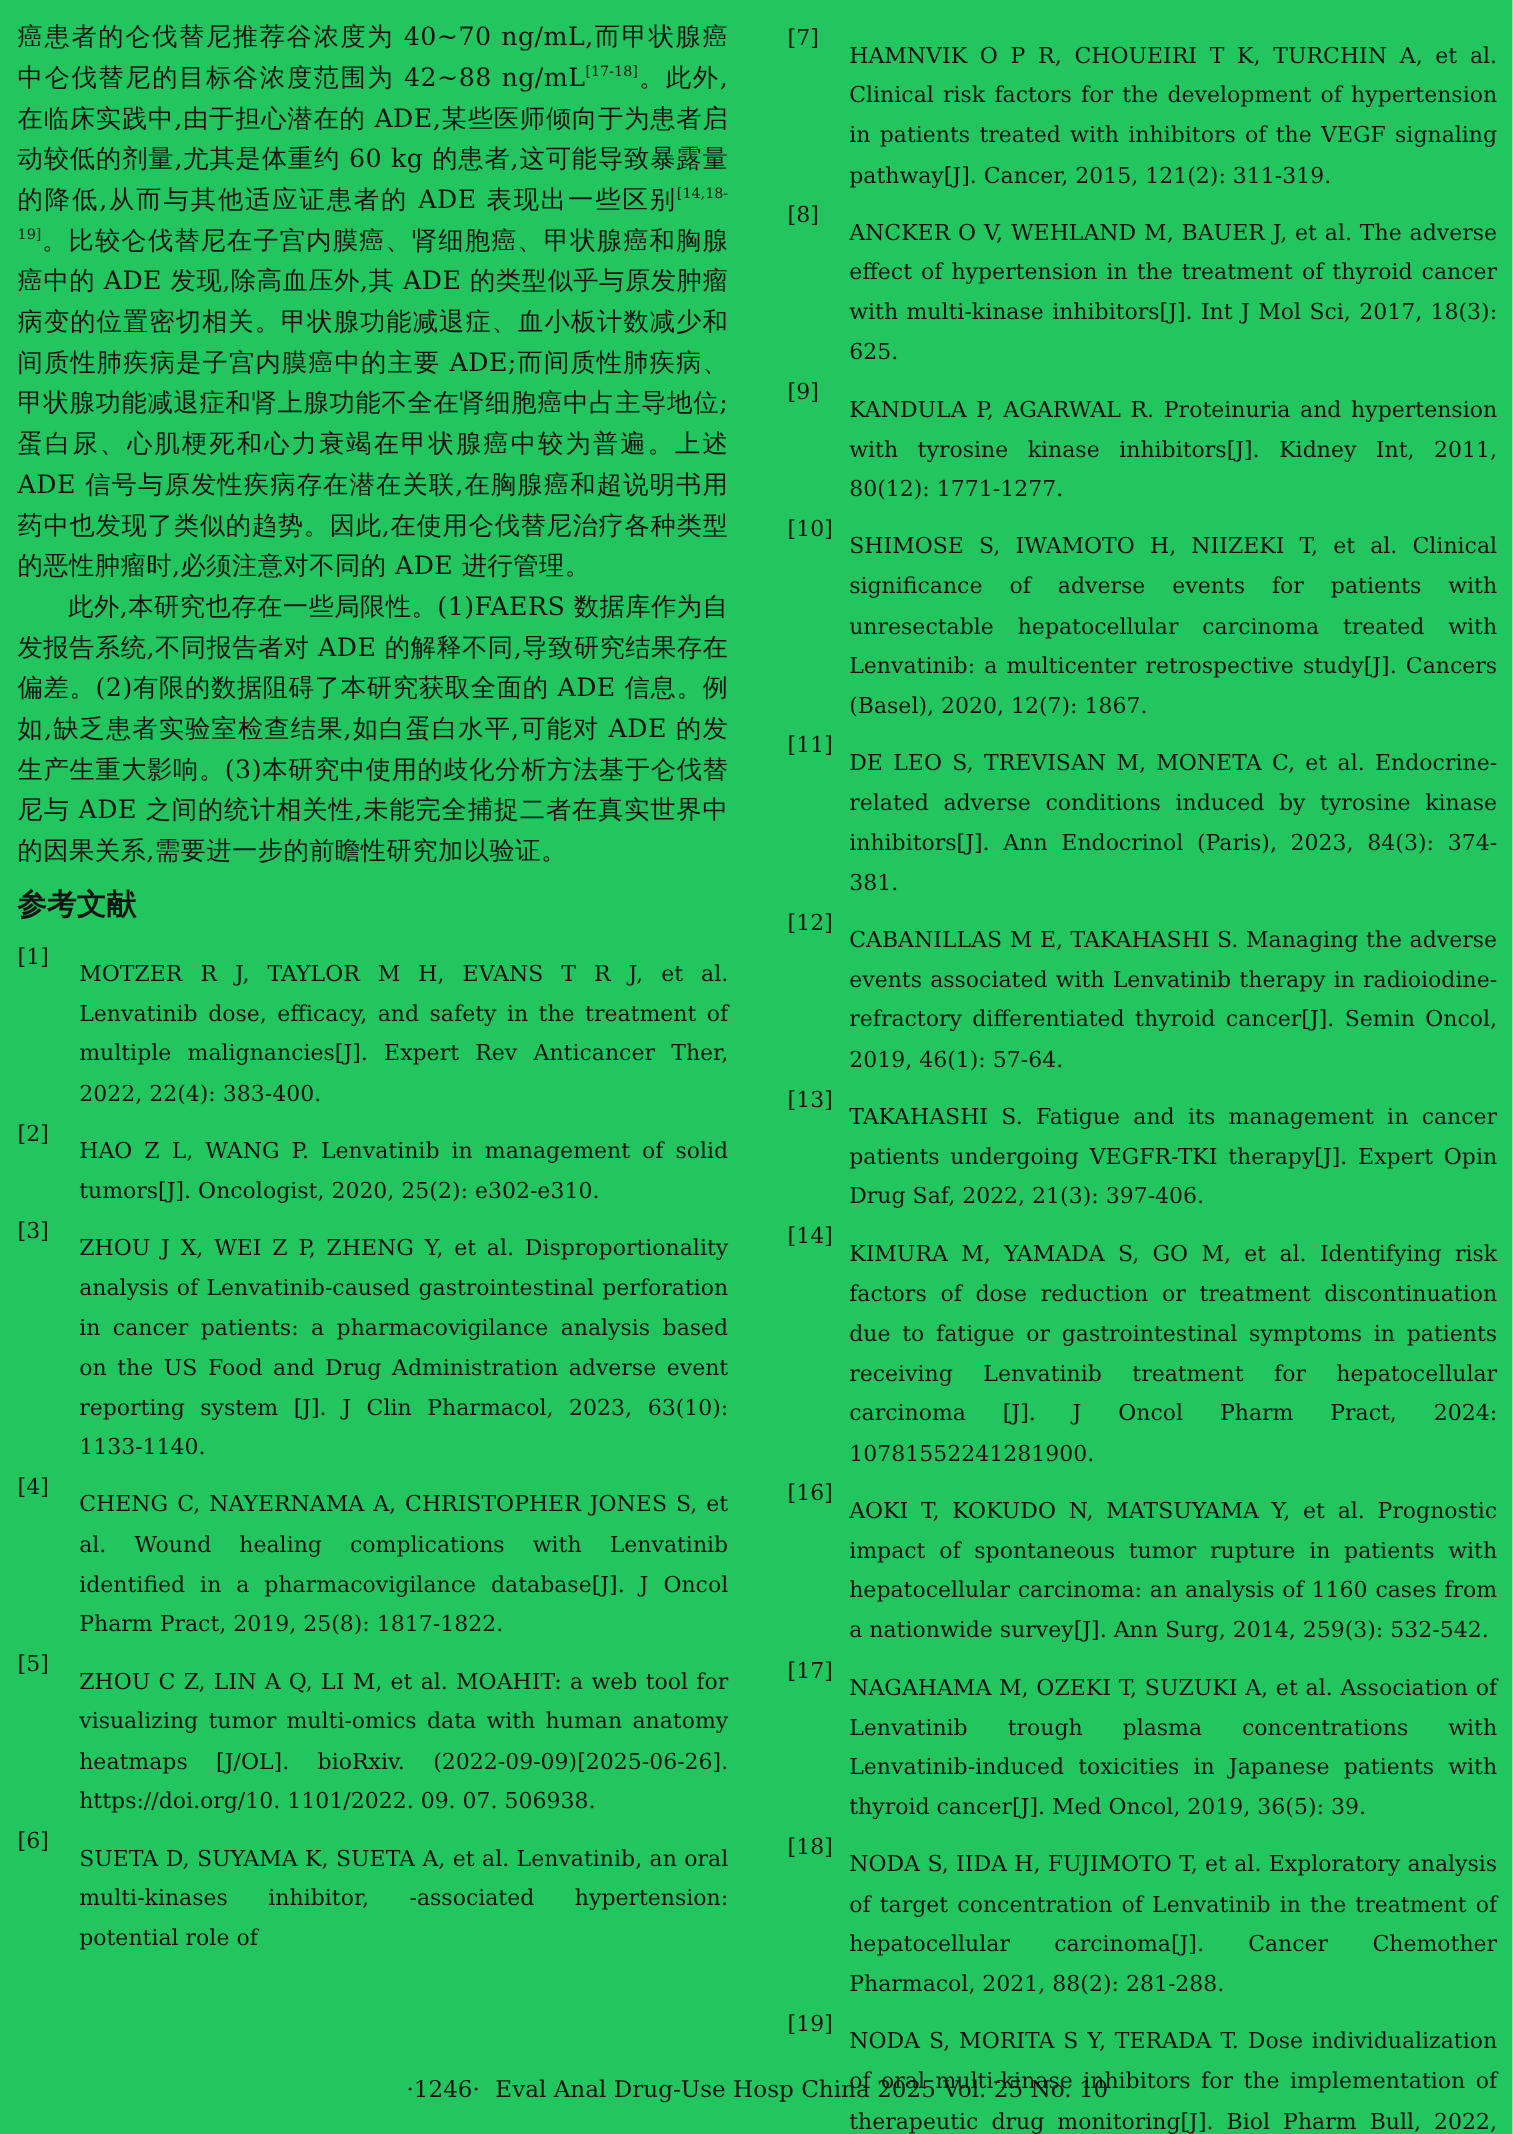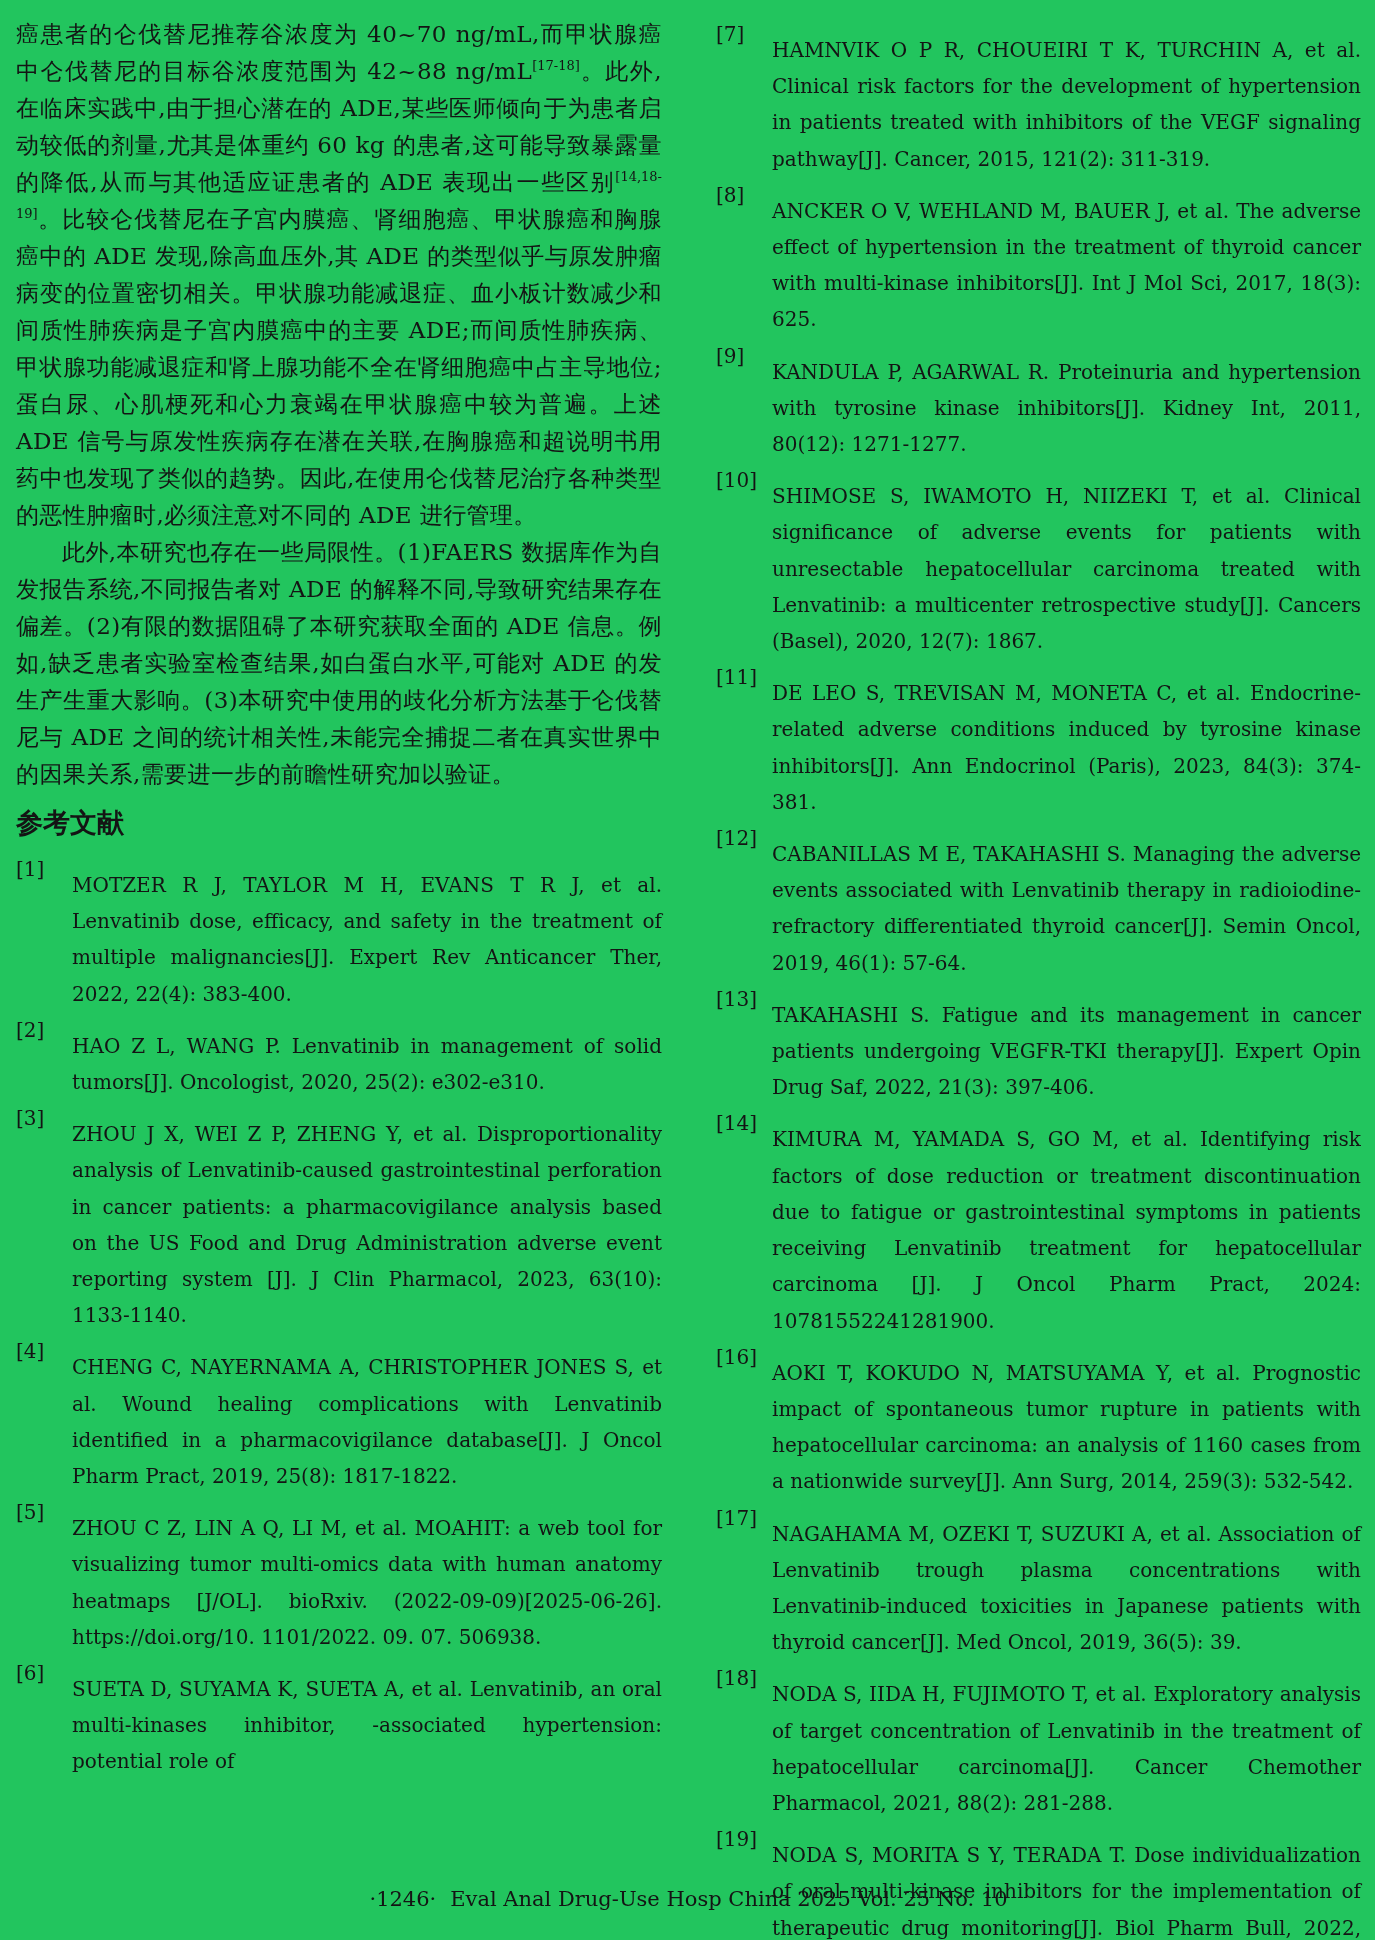--- a/index.html
+++ b/index.html
@@ -127,21 +127,21 @@
         <div class="ref-item">
           <span class="ref-num">[7]</span>
           <span class="ref-text">HAMNVIK O P R, CHOUEIRI T K, TURCHIN A, et al. Clinical risk factors for the development of hypertension in patients treated with inhibitors of the VEGF signaling pathway[J]. Cancer, 2015, 121(2): 311-319.</span>
         </div>
         <div class="ref-item">
           <span class="ref-num">[8]</span>
           <span class="ref-text">ANCKER O V, WEHLAND M, BAUER J, et al. The adverse effect of hypertension in the treatment of thyroid cancer with multi-kinase inhibitors[J]. Int J Mol Sci, 2017, 18(3): 625.</span>
         </div>
         <div class="ref-item">
           <span class="ref-num">[9]</span>
-          <span class="ref-text">KANDULA P, AGARWAL R. Proteinuria and hypertension with tyrosine kinase inhibitors[J]. Kidney Int, 2011, 80(12): 1271-1277.</span>
+          <span class="ref-text">KANDULA P, AGARWAL R. Proteinuria and hypertension with tyrosine kinase inhibitors[J]. Kidney Int, 2011, 80(12): 1771-1277.</span>
         </div>
         <div class="ref-item">
           <span class="ref-num">[10]</span>
           <span class="ref-text">SHIMOSE S, IWAMOTO H, NIIZEKI T, et al. Clinical significance of adverse events for patients with unresectable hepatocellular carcinoma treated with Lenvatinib: a multicenter retrospective study[J]. Cancers (Basel), 2020, 12(7): 1867.</span>
         </div>
         <div class="ref-item">
           <span class="ref-num">[11]</span>
           <span class="ref-text">DE LEO S, TREVISAN M, MONETA C, et al. Endocrine-related adverse conditions induced by tyrosine kinase inhibitors[J]. Ann Endocrinol (Paris), 2023, 84(3): 374-381.</span>
         </div>
         <div class="ref-item">

